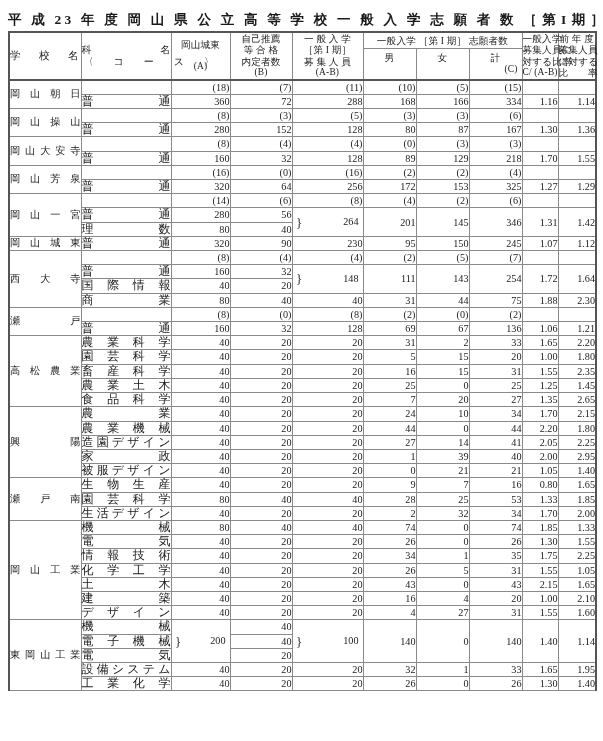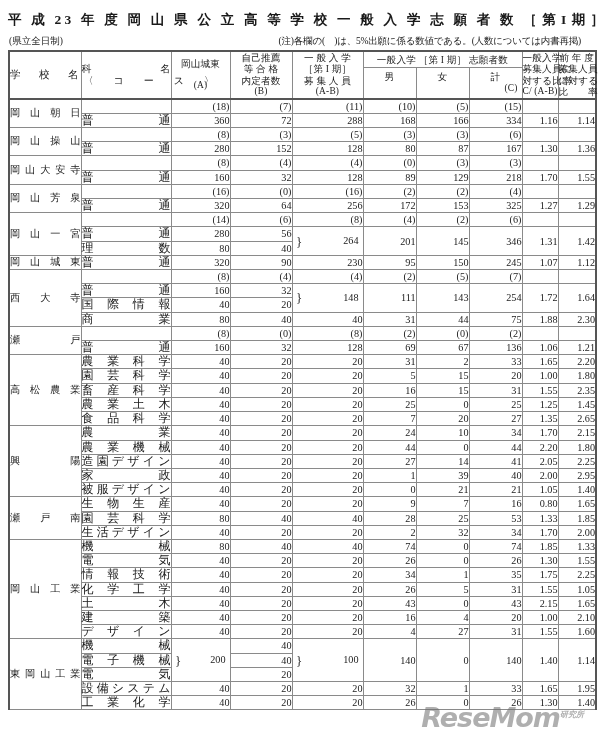--- a/index.html
+++ b/index.html
@@ -166,24 +166,20 @@
 </head>
 <body>
 
 <div class="page">
 
   <div class="doc-title">
     <span>平 成 23 年 度 岡 山 県 公 立 高 等 学 校 一 般 入 学 志 願 者 数</span>
     <span class="title-bracket">［ 第 I 期 ］</span>
   </div>
 
-  <div class="caption-row">
-    <span class="caption-left">(県立全日制)</span>
-    <span class="caption-right">(注)各欄の(　)は、5%出願に係る数値である。(人数については内書再掲)</span>
-  </div>
 
   <table class="grid">
     <colgroup>
       <col style="width:72px">
       <col style="width:90px">
       <col style="width:59px">
       <col style="width:62px">
       <col style="width:71px">
       <col style="width:53px">
       <col style="width:53px">
@@ -718,17 +714,14 @@
           <td class="c-num">20</td>
           <td class="c-num">26</td>
           <td class="c-num">0</td>
           <td class="c-num">26</td>
           <td class="c-num">1.30</td>
           <td class="c-num outer-r">1.40</td>
         </tr>
       </tbody>
   </table>
 
-  <div class="watermark">
-    <span>ReseMom</span><span class="tm">研究所</span>
-  </div>
 
 </div>
 
 </body></html>

